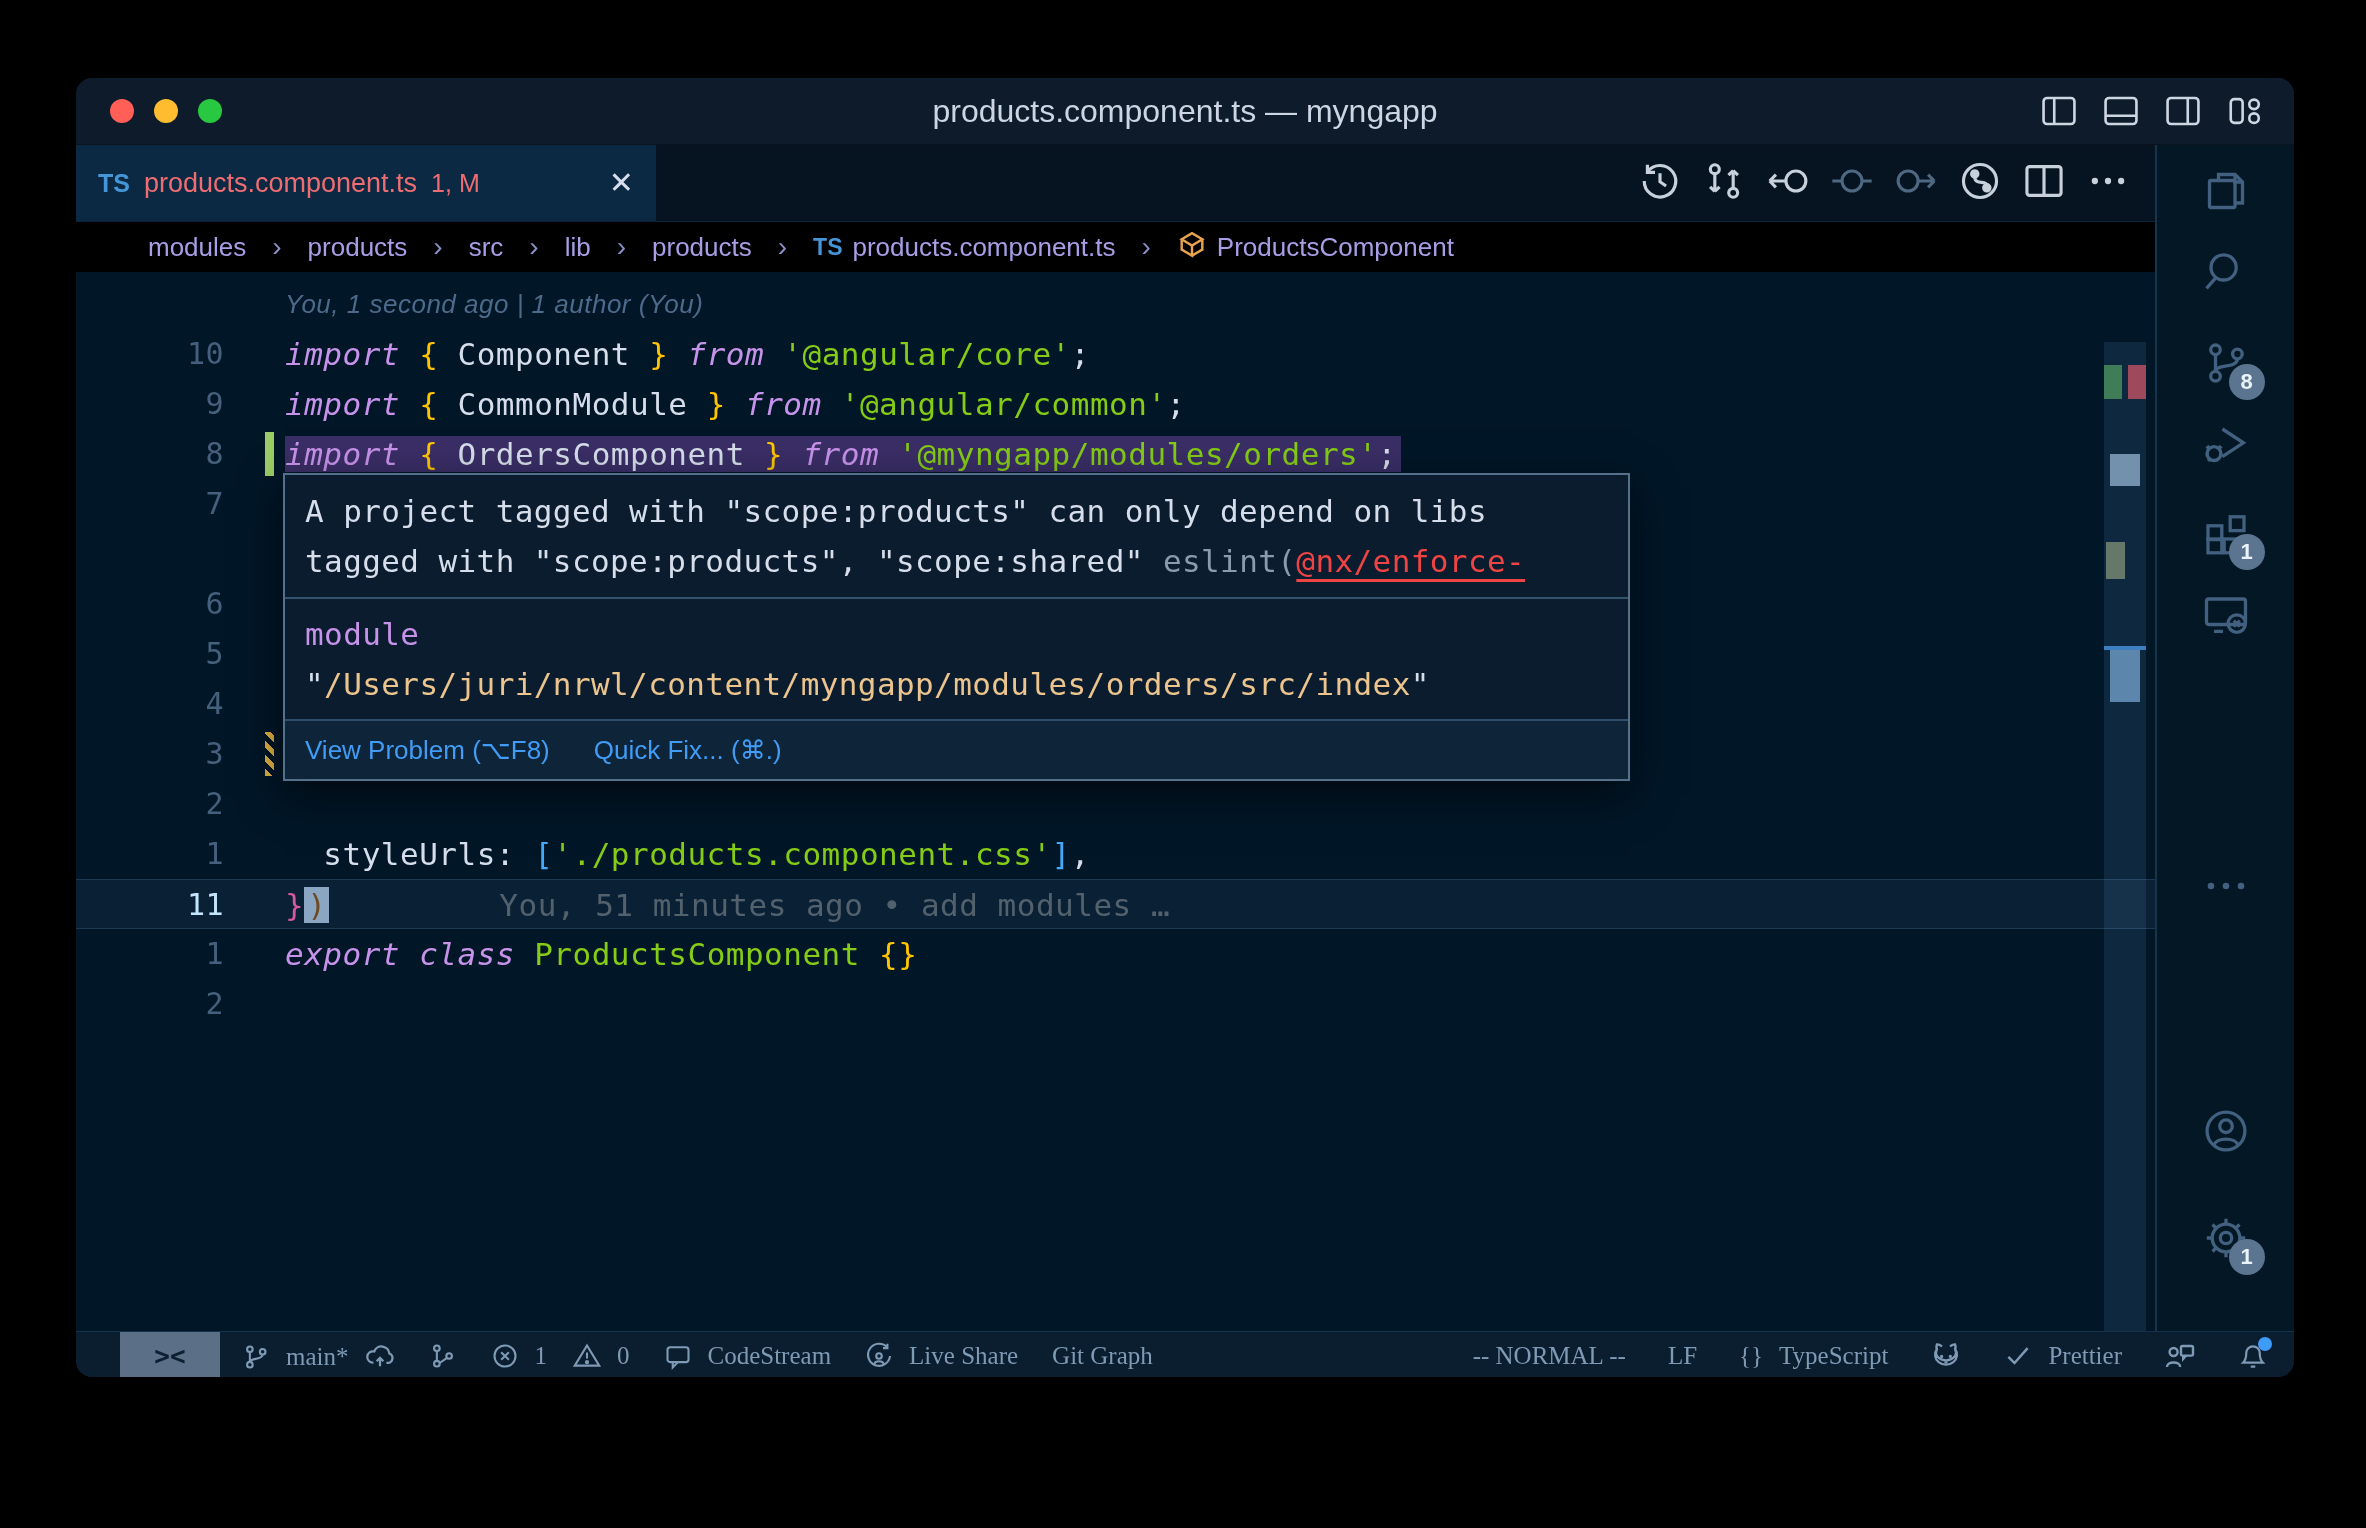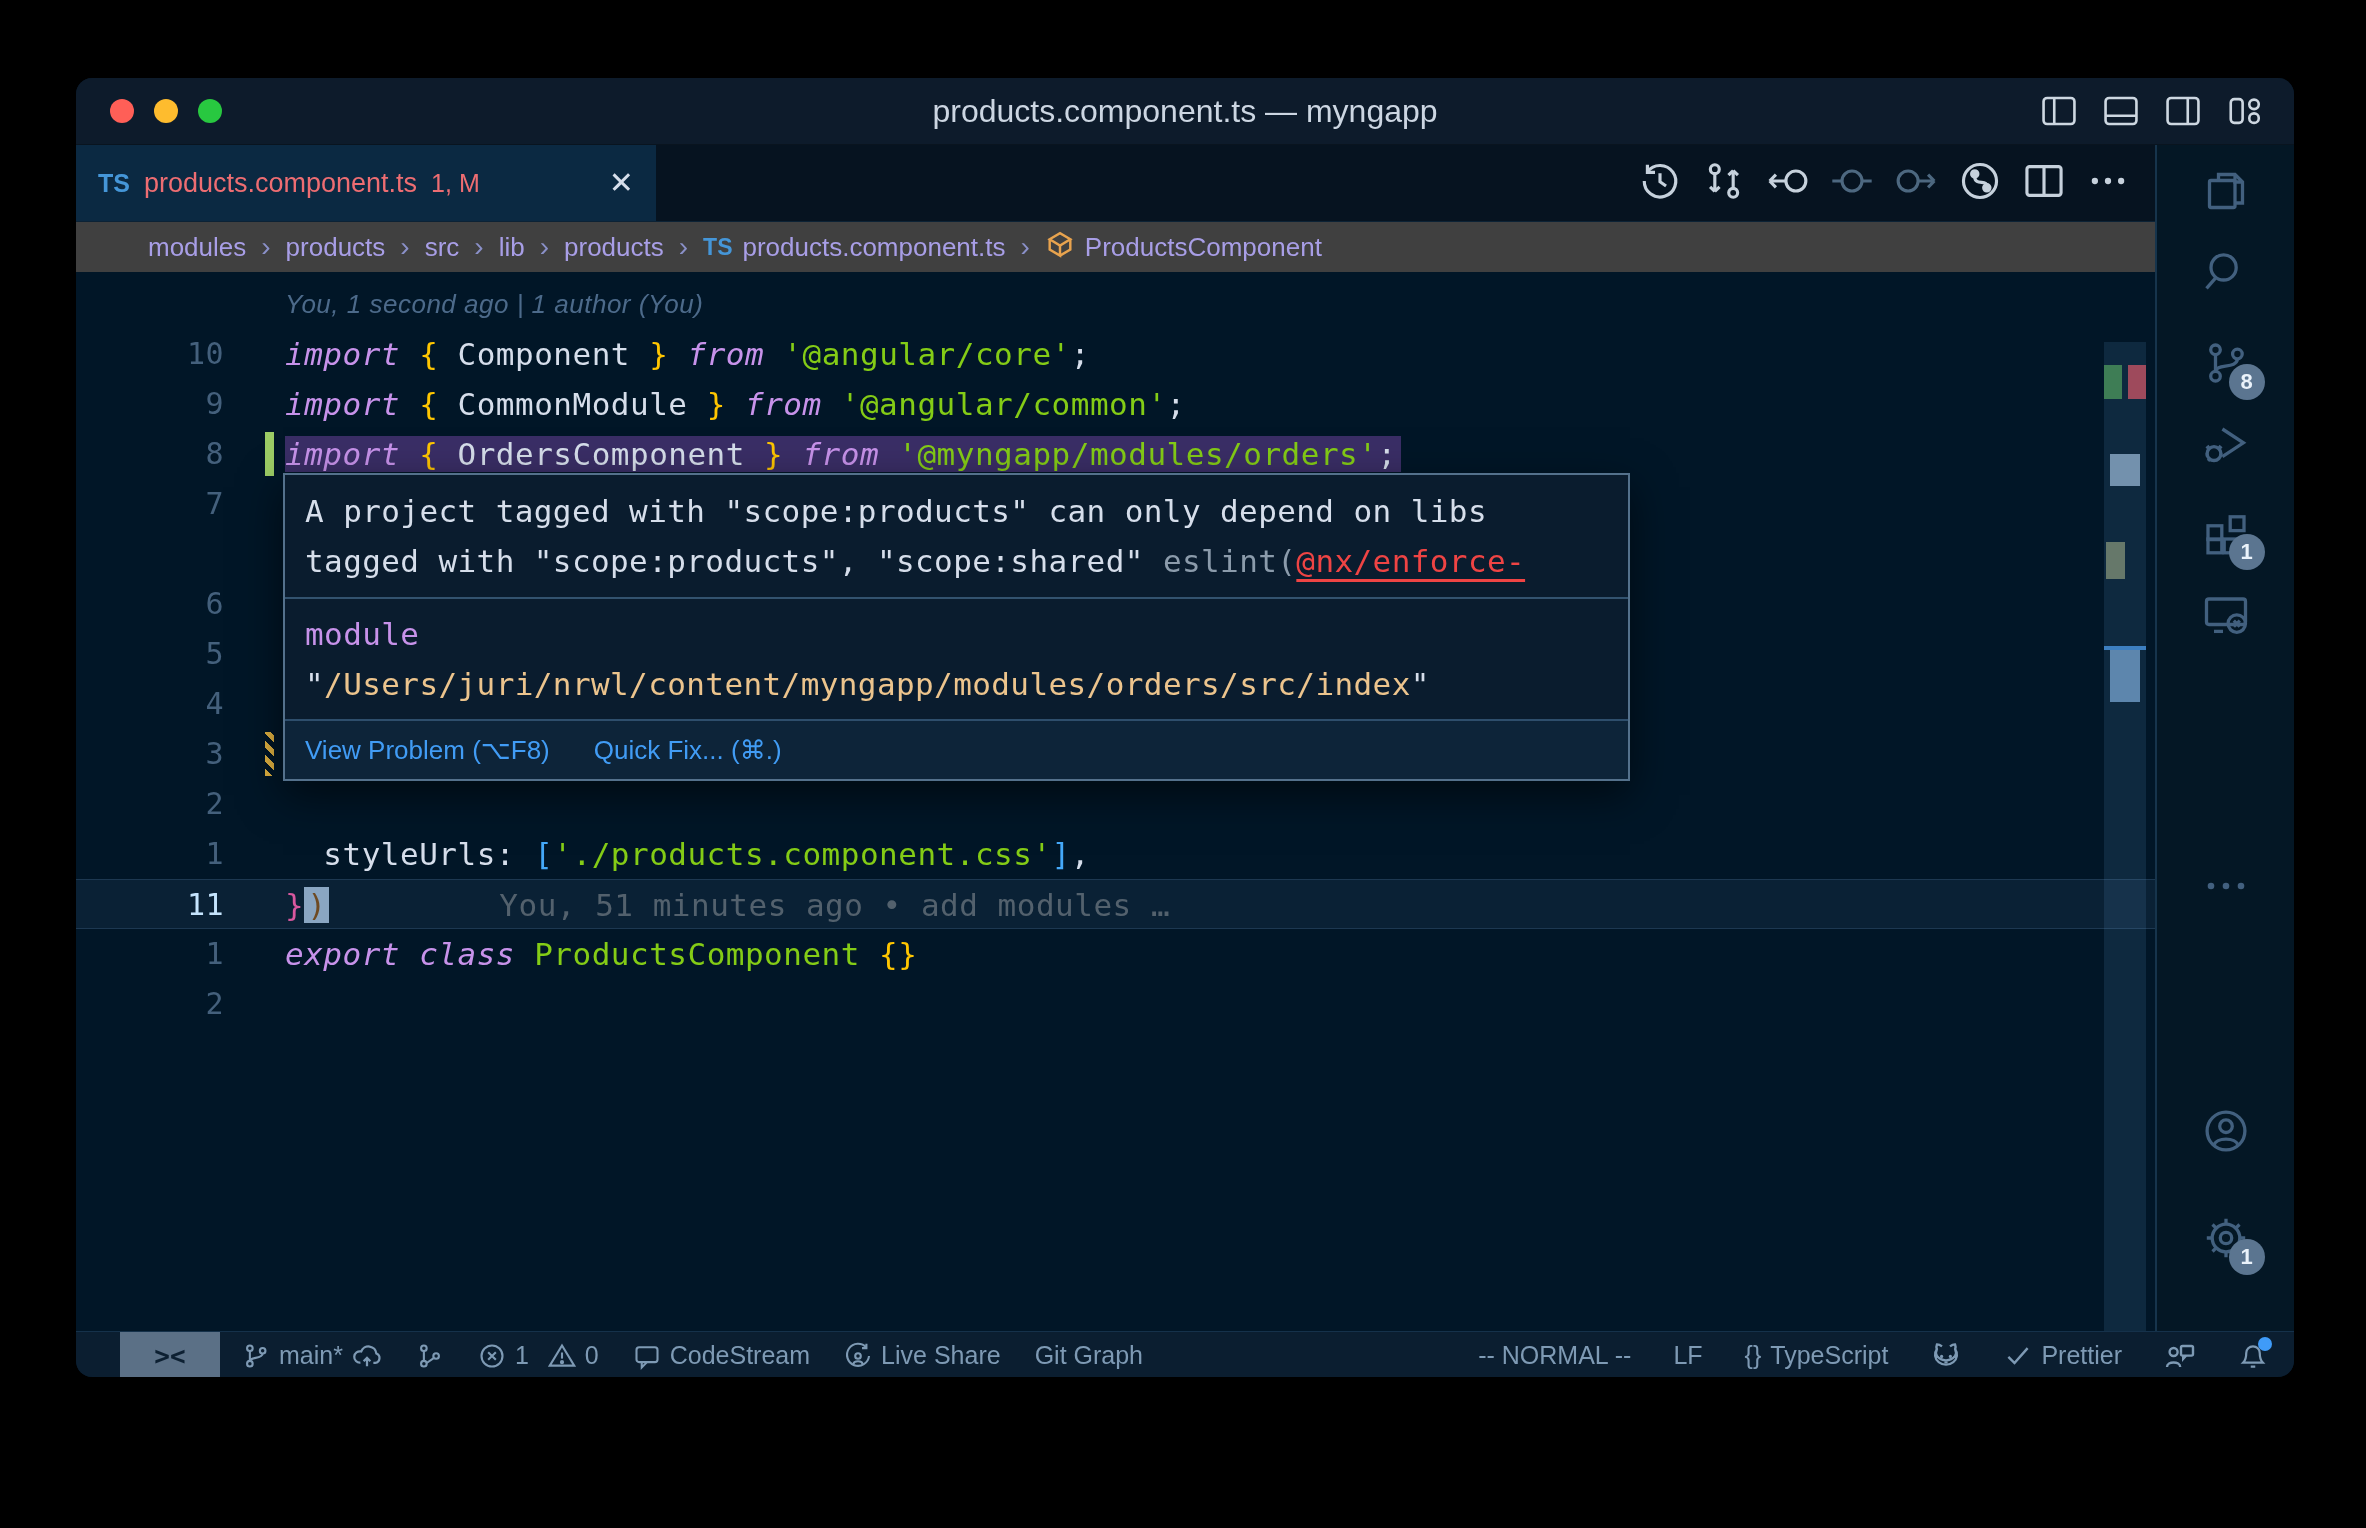--- a/index.html
+++ b/index.html
@@ -17,21 +17,21 @@
   .editor-col{position:relative;width:2188px;height:100%;}
   .tabbar{position:relative;height:76px;background:#061320;display:flex;border-bottom:1px solid #0c2235;}
   .tab{width:580px;height:76px;background:#0b2942;display:flex;align-items:center;padding:0 22px;box-sizing:border-box;gap:14px;}
   .tab-ts{color:#4596d8;font-weight:bold;font-size:25px;}
   .tab-label{color:#ee6d72;font-size:27px;}
   .tab-deco{color:#ee6d72;font-size:25px;}
   .tab-close{margin-left:auto;color:#d6deeb;font-size:30px;line-height:30px;}
   .ed-actions{margin-left:auto;display:flex;align-items:center;gap:22px;padding-right:26px;}
   .ed-actions .ic{color:#c6d1dc}.ed-actions .ic.dim{color:#4d6880}
   
-  .breadcrumbs{height:50px;display:flex;align-items:center;padding-left:72px;gap:13px;font-size:26px;color:#a89ee6;background:#404040;}
+  .breadcrumbs{height:50px;display:flex;align-items:center;padding-left:72px;gap:24px;font-size:26px;color:#a89ee6;background:#000000;}
   .bc-sep{color:#8a90c8;font-size:28px;padding:0 2px;}
   .bc-ts{color:#4596d8;font-weight:bold;font-size:23px;}
   .bc-file,.bc-sym{display:flex;align-items:center;gap:10px;}
   
   .code-area{position:relative;height:1060px;background:#011627;overflow:hidden;}
   .code-rows{position:absolute;left:0;top:7px;right:0;}
   .row{position:relative;height:50px;font-family:"DejaVu Sans Mono",monospace;font-size:31px;letter-spacing:.5px;line-height:50px;white-space:pre;box-sizing:border-box;}
   .lnum{position:absolute;left:0;top:0;width:148px;text-align:right;color:#44607c;font-size:30px;}
   .row.cur .lnum{color:#c5e4fd;}
   .row.cur{background:rgba(100,140,180,.10);border-top:1px solid rgba(100,140,180,.22);border-bottom:1px solid rgba(100,140,180,.22);}
@@ -72,21 +72,21 @@
   .m-cur{left:2034px;top:378px;width:30px;height:52px;background:#5d86ad;}
   
   .activitybar{position:relative;width:146px;height:100%;background:#041725;border-left:2px solid #16344c;box-sizing:border-box;}
   .ab-item{position:absolute;left:50%;transform:translateX(-50%);width:58px;height:58px;color:#42607f;display:flex;align-items:center;justify-content:center;}
   .badge{position:absolute;right:-10px;bottom:-8px;width:36px;height:36px;border-radius:50%;background:#5b7590;color:#eaf2fa;font-size:22px;font-weight:bold;display:flex;align-items:center;justify-content:center;font-family:"Liberation Sans",sans-serif;}
   
   .statusbar{position:relative;height:47px;background:#0b1e30;border-top:1px solid #15314a;display:flex;align-items:center;font-size:25px;color:#7e9ab4;border-radius:0 0 16px 16px;}
   .sb-remote{width:100px;height:47px;margin-left:44px;background:#5b7086;color:#0d2032;display:flex;align-items:center;justify-content:center;font-weight:bold;font-family:"DejaVu Sans Mono",monospace;font-size:26px;}
   .sb-left{display:flex;align-items:center;gap:34px;margin-left:22px;}
   .sb-right{margin-left:auto;display:flex;align-items:center;gap:42px;margin-right:26px;}
-  .sb-item{display:flex;align-items:center;gap:9px;white-space:nowrap;}
+  .sb-item{display:flex;align-items:flex-end;gap:16px;white-space:nowrap;font-family:Liberation Serif, serif;}
   .sb-item svg{display:block}
   .bell-wrap{position:relative}
   .bell-dot{position:absolute;right:-4px;top:-4px;width:14px;height:14px;border-radius:50%;background:#3f9bf8;}
 </style>
 </head>
 <body>
 
 <div class="window">
 
   <div class="titlebar">

